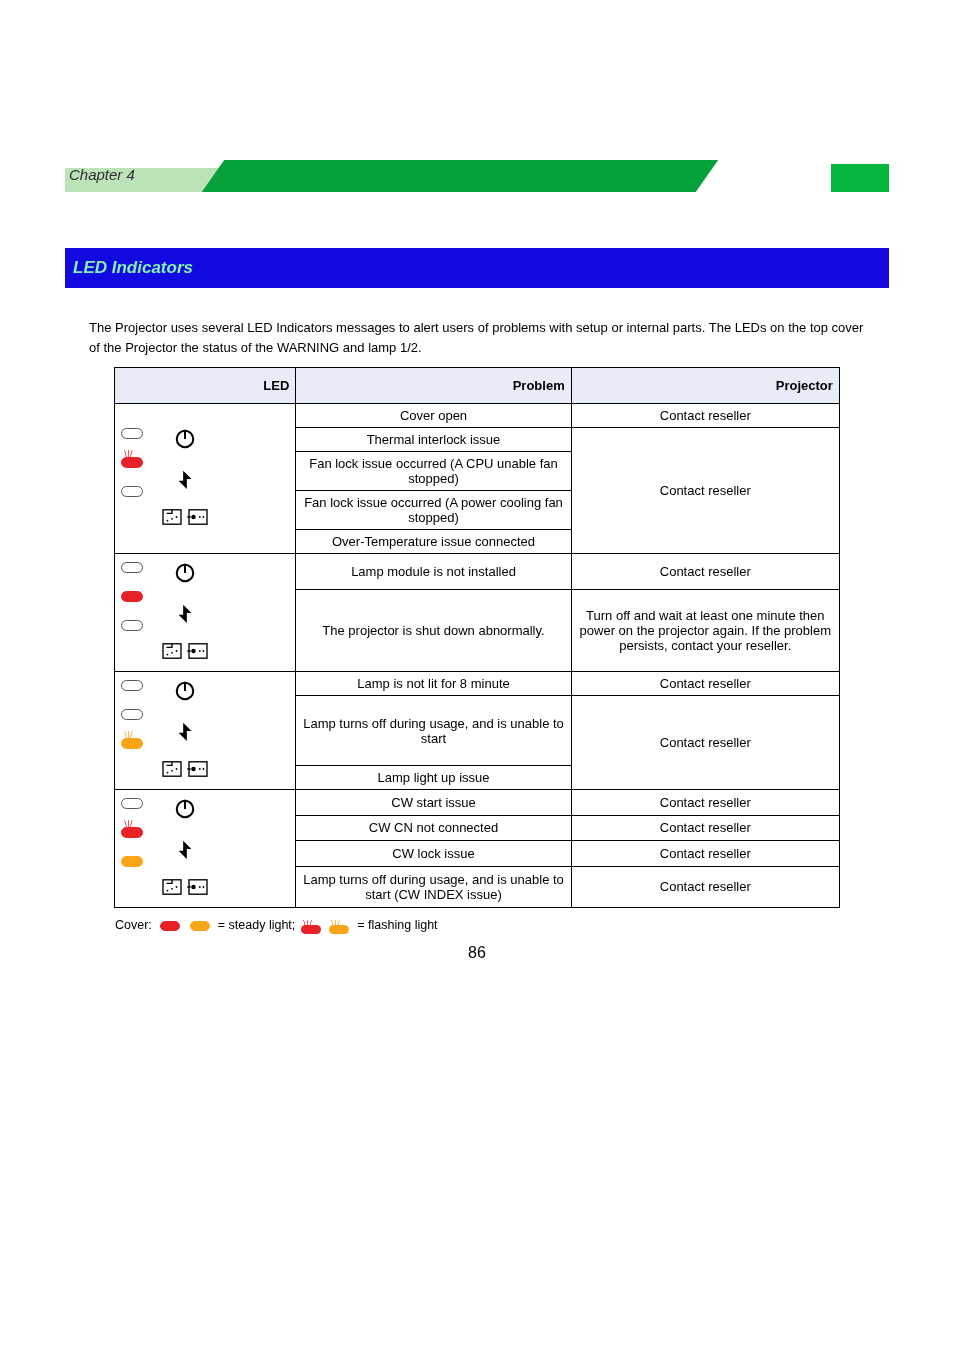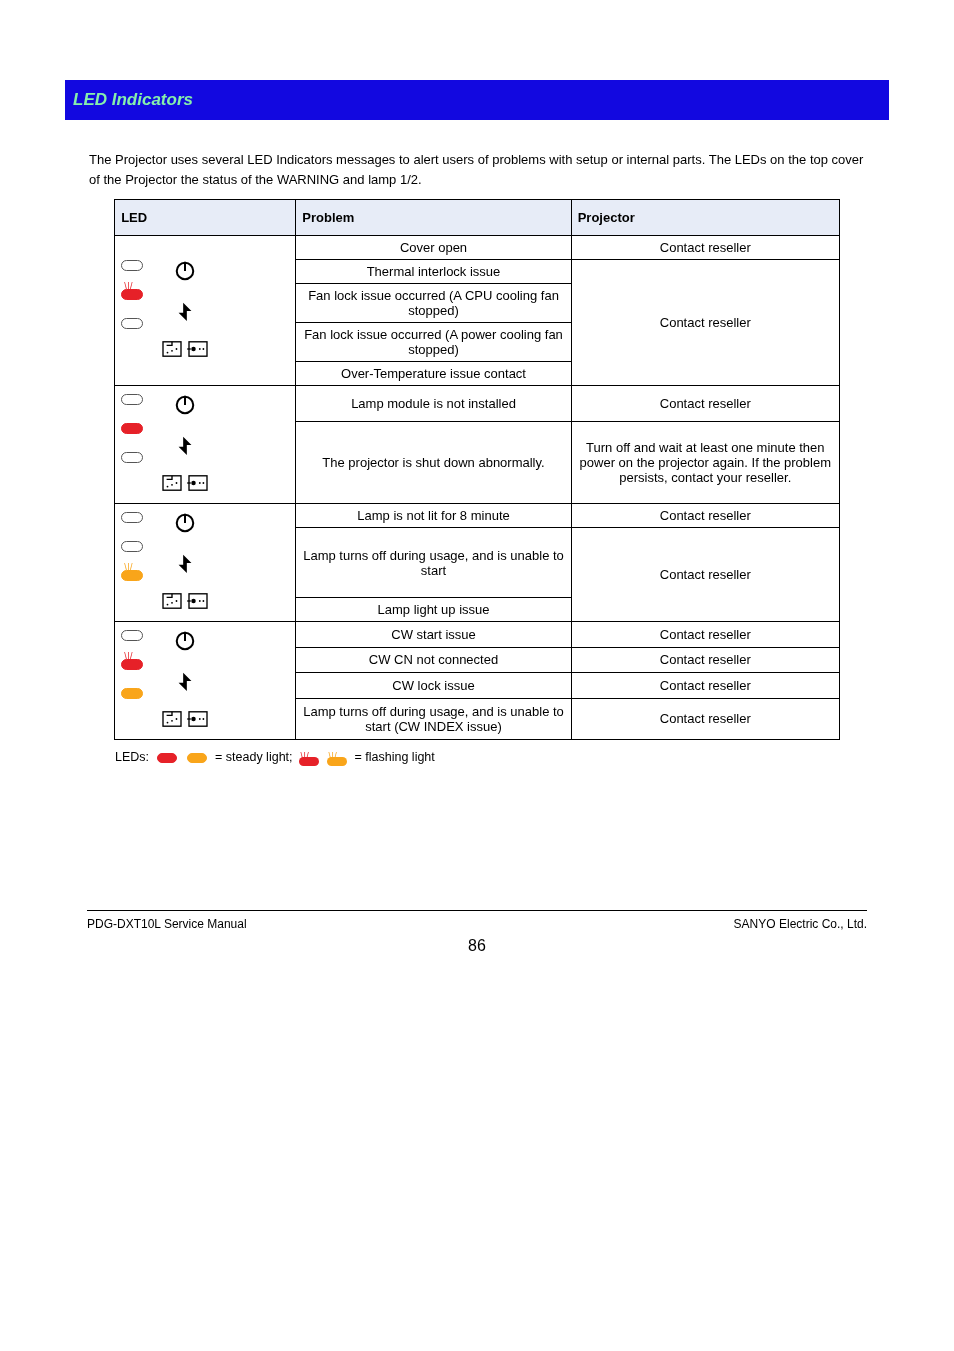--- a/index.html
+++ b/index.html
@@ -75,21 +75,21 @@
     font-size: 13px;
   }
   table.led th, table.led td {
     border: 1px solid #000;
     padding: 4px 6px;
     vertical-align: middle;
     text-align: center;
   }
   table.led th {
     background: #e7ecf7;
-    text-align: left;
+    text-align: right;
     font-weight: bold;
     height: 36px;
   }
   .led-col {
     width: 25%;
   }
   .prob-col {
     width: 38%;
   }
   .sol-col {
@@ -177,20 +177,29 @@
     text-align: center;
     font-size: 16px;
     margin-top: 6px;
   }
 </style>
 </head>
 <body>
 
 <div class="page">
 
+  <div class="header-banner">
+    <div class="banner-bg1"></div>
+    <div class="banner-bg2"></div>
+    <div class="banner-bg3"></div>
+    <div class="banner-text">
+      <span>Chapter 4</span>
+      <span class="right">Troubleshooting</span>
+    </div>
+  </div>
 
   <div class="section-bar">LED Indicators</div>
 
   <p class="intro">The Projector uses several LED Indicators messages to alert users of problems with setup or internal parts. The LEDs on the top cover of the Projector the status of the WARNING and lamp 1/2.</p>
 
   <table class="led">
     <colgroup>
       <col class="led-col">
         <col class="prob-col">
         <col class="sol-col">
@@ -241,27 +250,27 @@
             </div>
           </td>
           <td>Cover open</td>
           <td>Contact reseller</td>
         </tr>
         <tr>
           <td>Thermal interlock issue</td>
           <td rowspan="4">Contact reseller</td>
         </tr>
         <tr>
-          <td>Fan lock issue occurred (A CPU cooling fan stopped)</td>
+          <td>Fan lock issue occurred (A CPU unable fan stopped)</td>
         </tr>
         <tr>
           <td>Fan lock issue occurred (A power cooling fan stopped)</td>
         </tr>
         <tr>
-          <td>Over-Temperature issue contact</td>
+          <td>Over-Temperature issue connected</td>
         </tr>
         <tr>
           <td class="led-cell" rowspan="2">
             <div class="led-grid">
               <div class="led-lamps">
                 <div class="lamp off"></div>
                 <div class="lamp red"></div>
                 <div class="lamp off"></div>
               </div>
     <div class="led-icons">
@@ -395,35 +404,31 @@
         </tr>
         <tr>
           <td>Lamp turns off during usage, and is unable to start (CW INDEX issue)</td>
           <td>Contact reseller</td>
         </tr>
       </tbody>
   </table>
 
   <div class="legend">
     <div class="line">
-      <span>LEDs: </span>
+      <span>Cover: </span>
       <span class="inline-lamp red"></span>
       <span class="inline-lamp orange"></span>
       <span>= steady light; </span>
       <span class="inline-rays">
         <span class="r-top" style="color:#e62128">\ | /</span>
         <span class="r-lamp" style="background:#e62128"></span>
       </span>
       <span class="inline-rays">
         <span class="r-top" style="color:#f9a51a">\ | /</span>
         <span class="r-lamp" style="background:#f9a51a"></span>
       </span>
       <span>= flashing light</span>
     </div>
   </div>
 
-  <div class="footer">
-    <span>PDG-DXT10L Service Manual</span>
-    <span>SANYO Electric Co., Ltd.</span>
-  </div>
   <div class="page-num">86</div>
 
 </div>
 
 </body></html>

